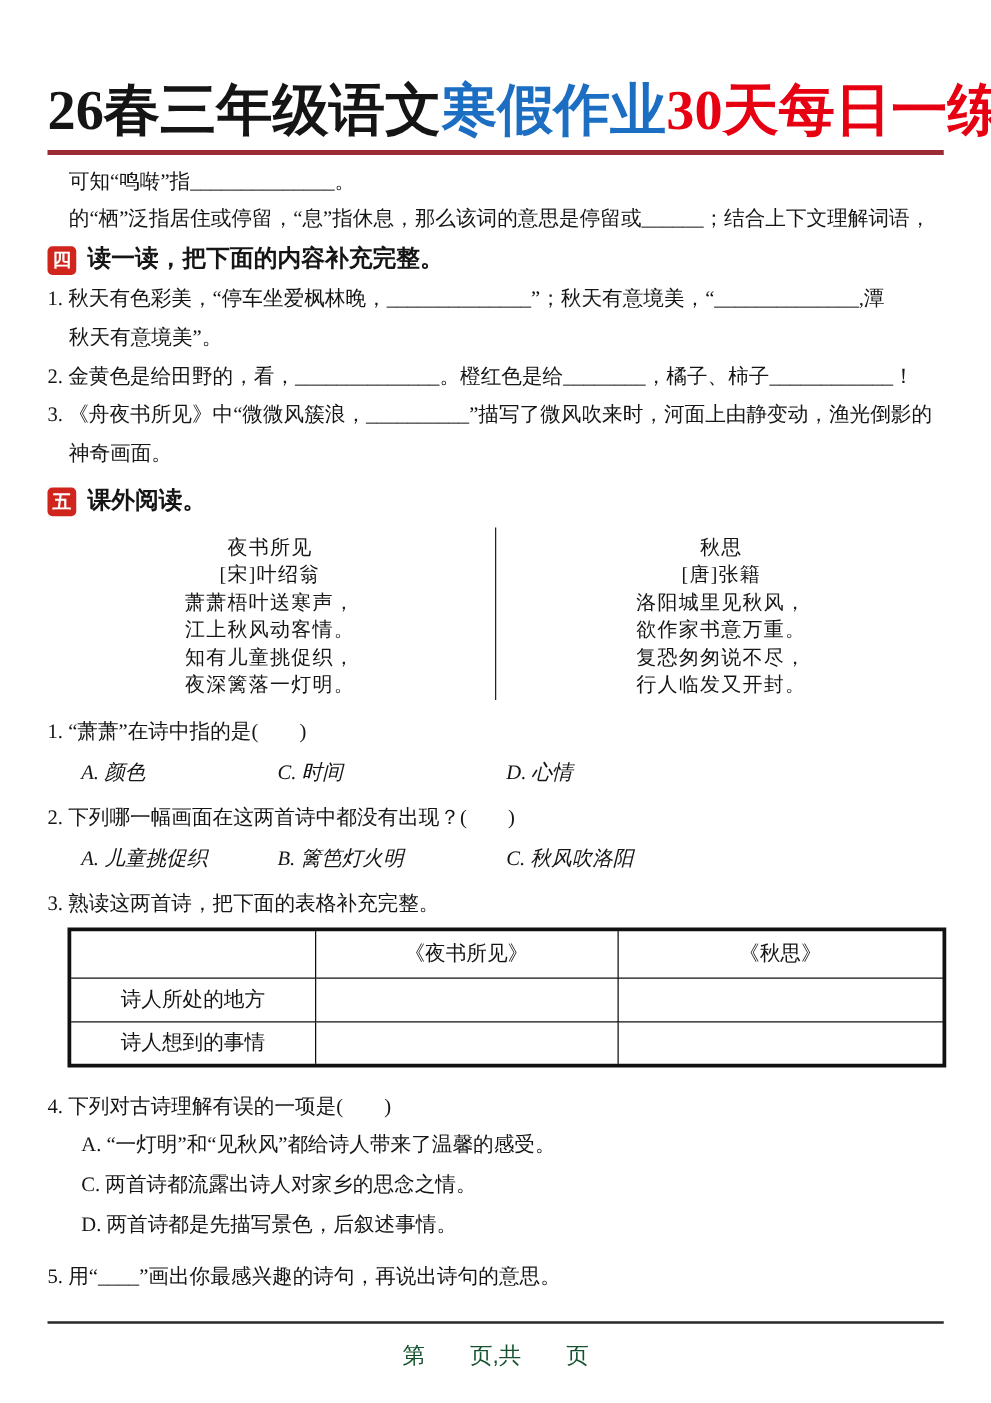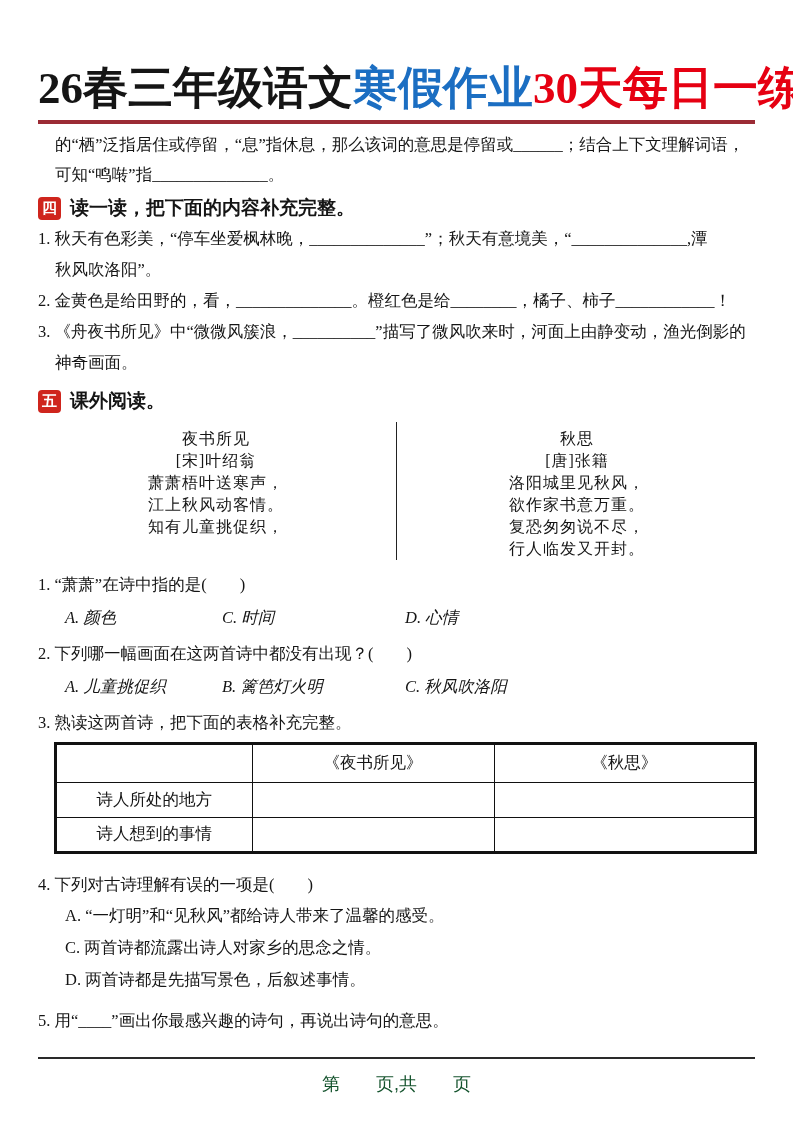--- a/index.html
+++ b/index.html
@@ -62,32 +62,32 @@
 <body>
 
 <div class="page">
 
   <div class="masthead">
     <h1><span>26春三年级语文</span><span class="t-blue" style="color: rgb(27, 110, 194);">寒假作业</span><span class="t-red" style="color: rgb(230, 0, 18);">30天每日一练</span></h1>
   </div>
   <div class="title-rule" style="background: rgb(155, 43, 53);"></div>
 
   <div class="cont">
+    <p>可知“鸣啭”指______________。</p>
     <p>的“栖”泛指居住或停留，“息”指休息，那么该词的意思是停留或______；结合上下文理解词语，</p>
-    <p>可知“鸣啭”指______________。</p>
   </div>
 
   <div class="sec-head">
     <span class="badge badge-4" style="background: rgb(207, 37, 29);">四</span>
     <span class="sec-title">读一读，把下面的内容补充完整。</span>
   </div>
   <div class="items">
     <div class="item">
       <div>1. 秋天有色彩美，“停车坐爱枫林晚，______________”；秋天有意境美，“______________,潭</div>
-      <div class="ln2">秋风吹洛阳”。</div>
+      <div class="ln2">秋天有意境美”。</div>
     </div>
     <div class="item">
       <div>2. 金黄色是给田野的，看，______________。橙红色是给________，橘子、柿子____________！</div>
     </div>
     <div class="item">
       <div>3. 《舟夜书所见》中“微微风簇浪，__________”描写了微风吹来时，河面上由静变动，渔光倒影的</div>
       <div class="ln2">神奇画面。</div>
     </div>
   </div>
 
@@ -96,20 +96,21 @@
     <span class="sec-title">课外阅读。</span>
   </div>
 
   <div class="poems">
     <div class="poem">
       <div>夜书所见</div>
       <div>[宋]叶绍翁</div>
       <div>萧萧梧叶送寒声，</div>
       <div>江上秋风动客情。</div>
       <div>知有儿童挑促织，</div>
+      <div>夜深篱落一灯明。</div>
     </div>
     <div class="poem-divider"></div>
     <div class="poem">
       <div>秋思</div>
       <div>[唐]张籍</div>
       <div>洛阳城里见秋风，</div>
       <div>欲作家书意万重。</div>
       <div>复恐匆匆说不尽，</div>
       <div>行人临发又开封。</div>
     </div>

